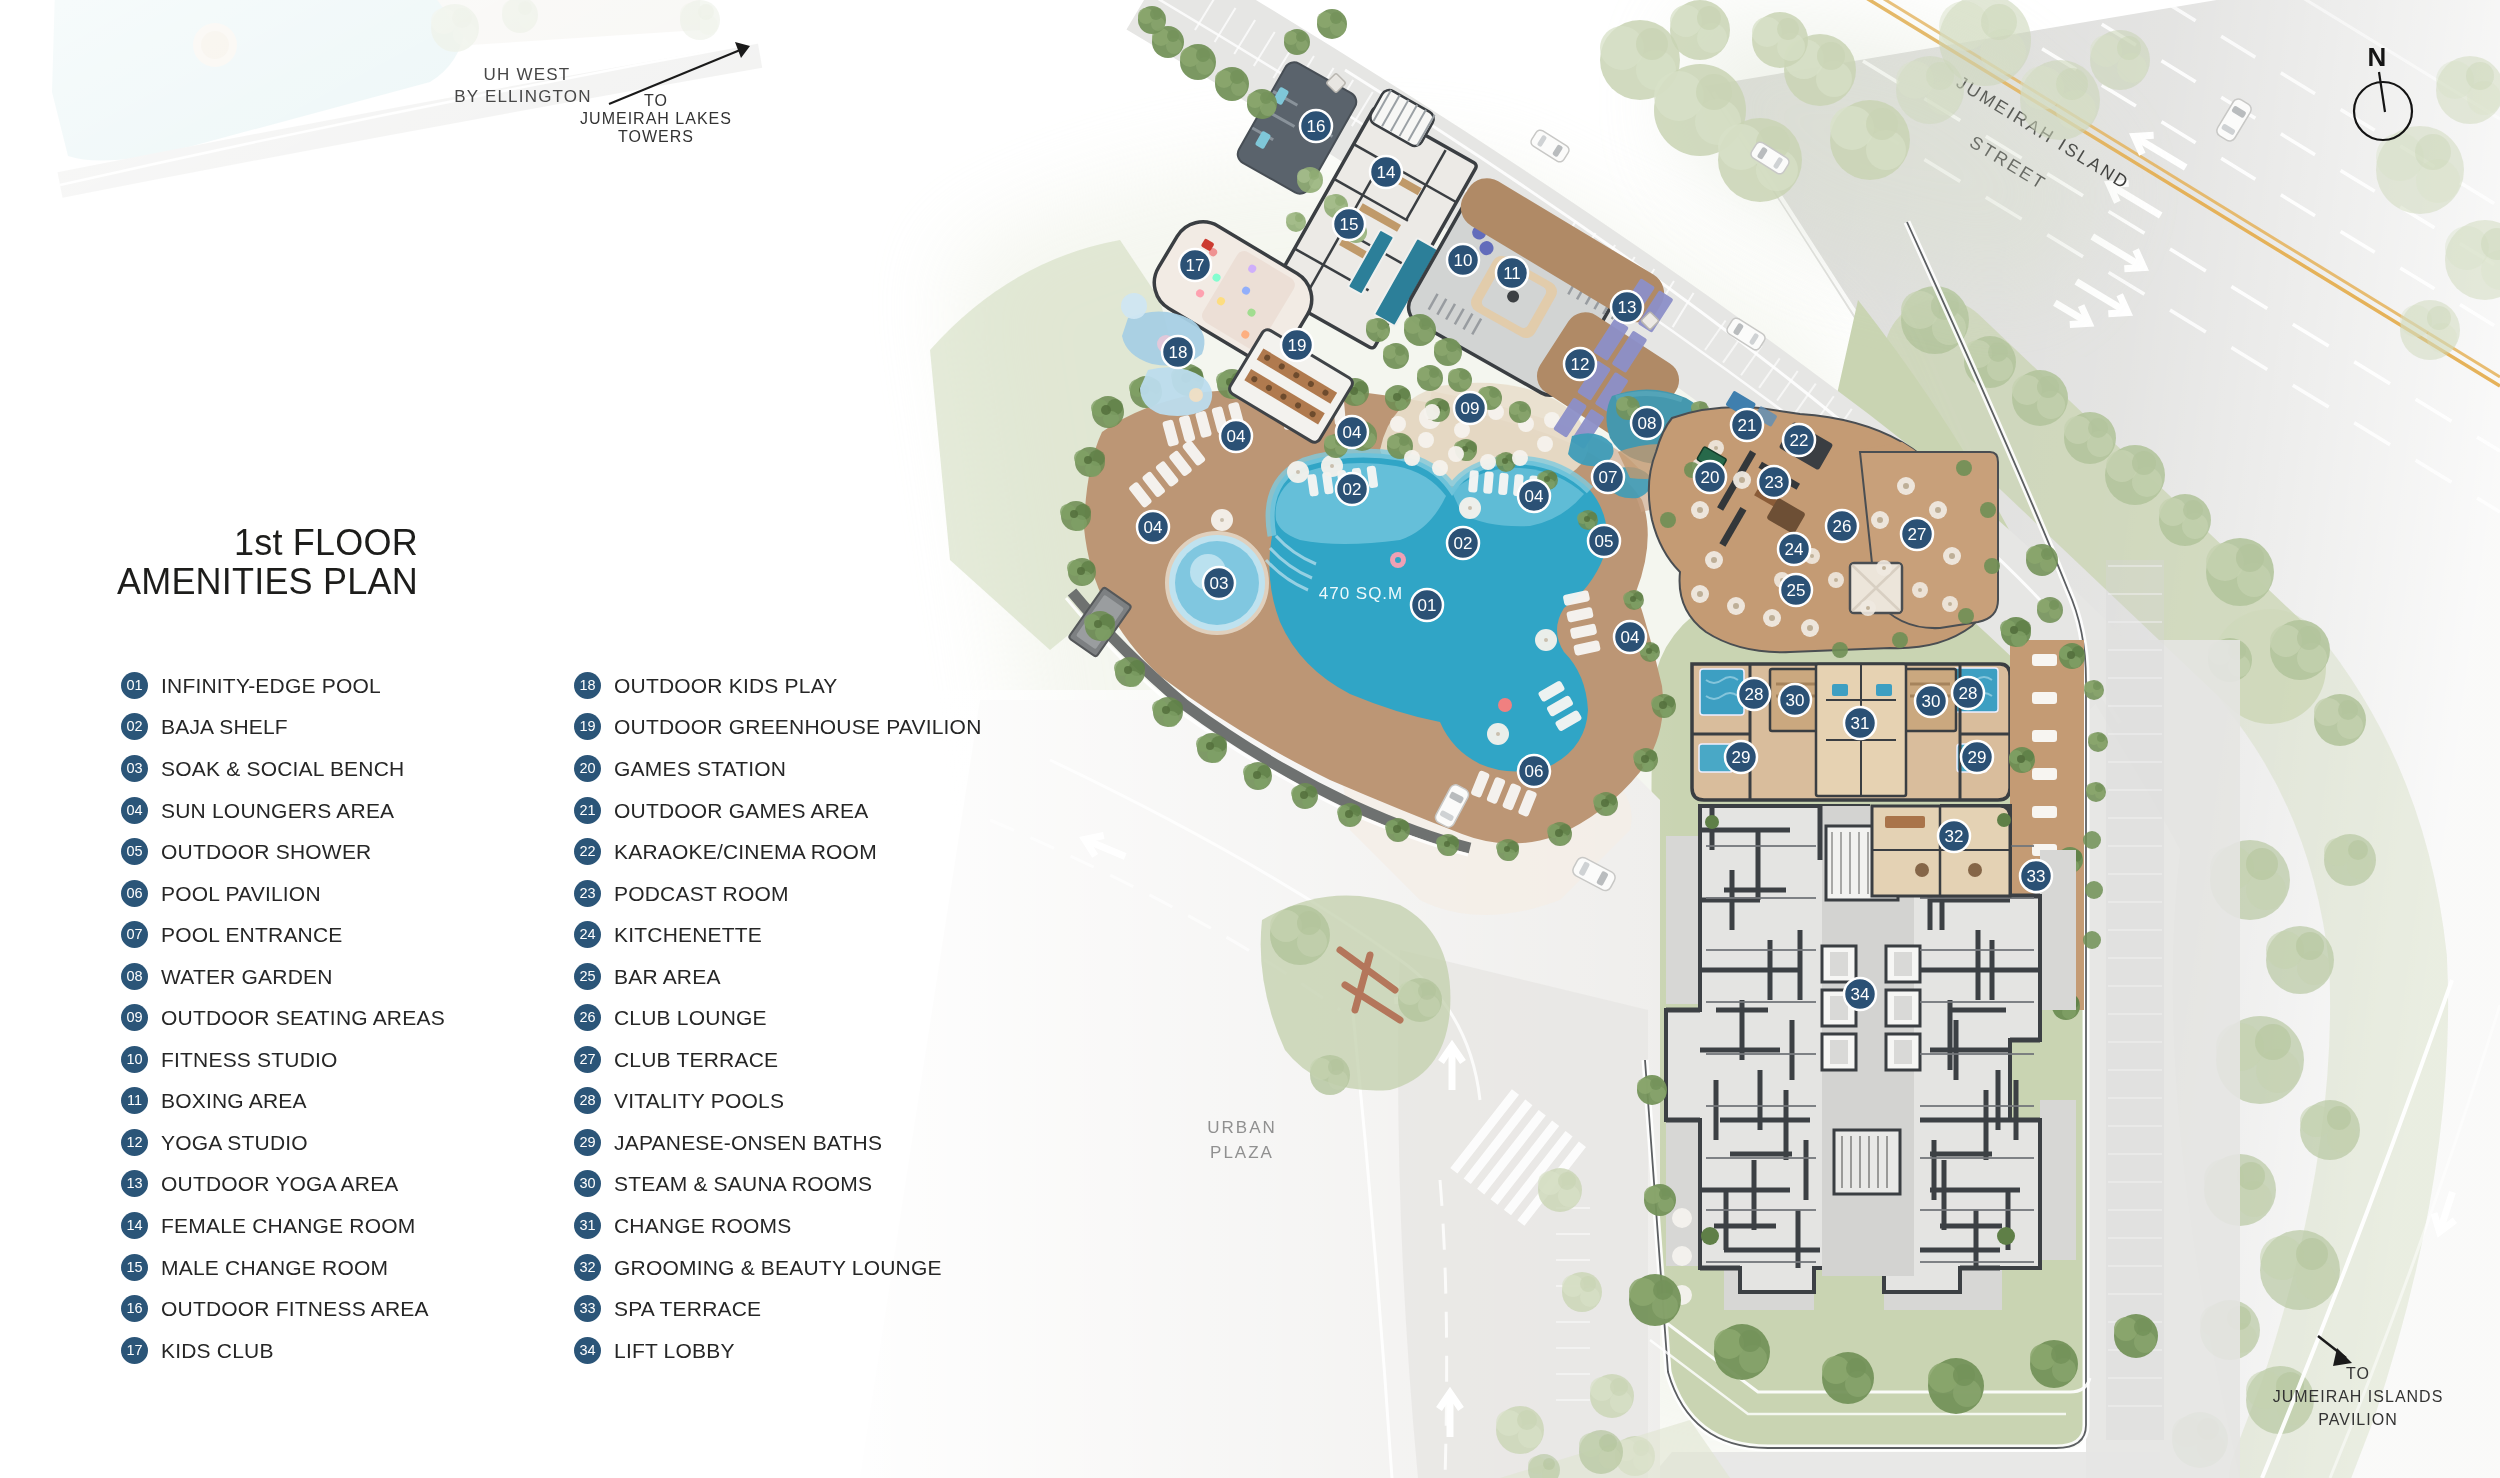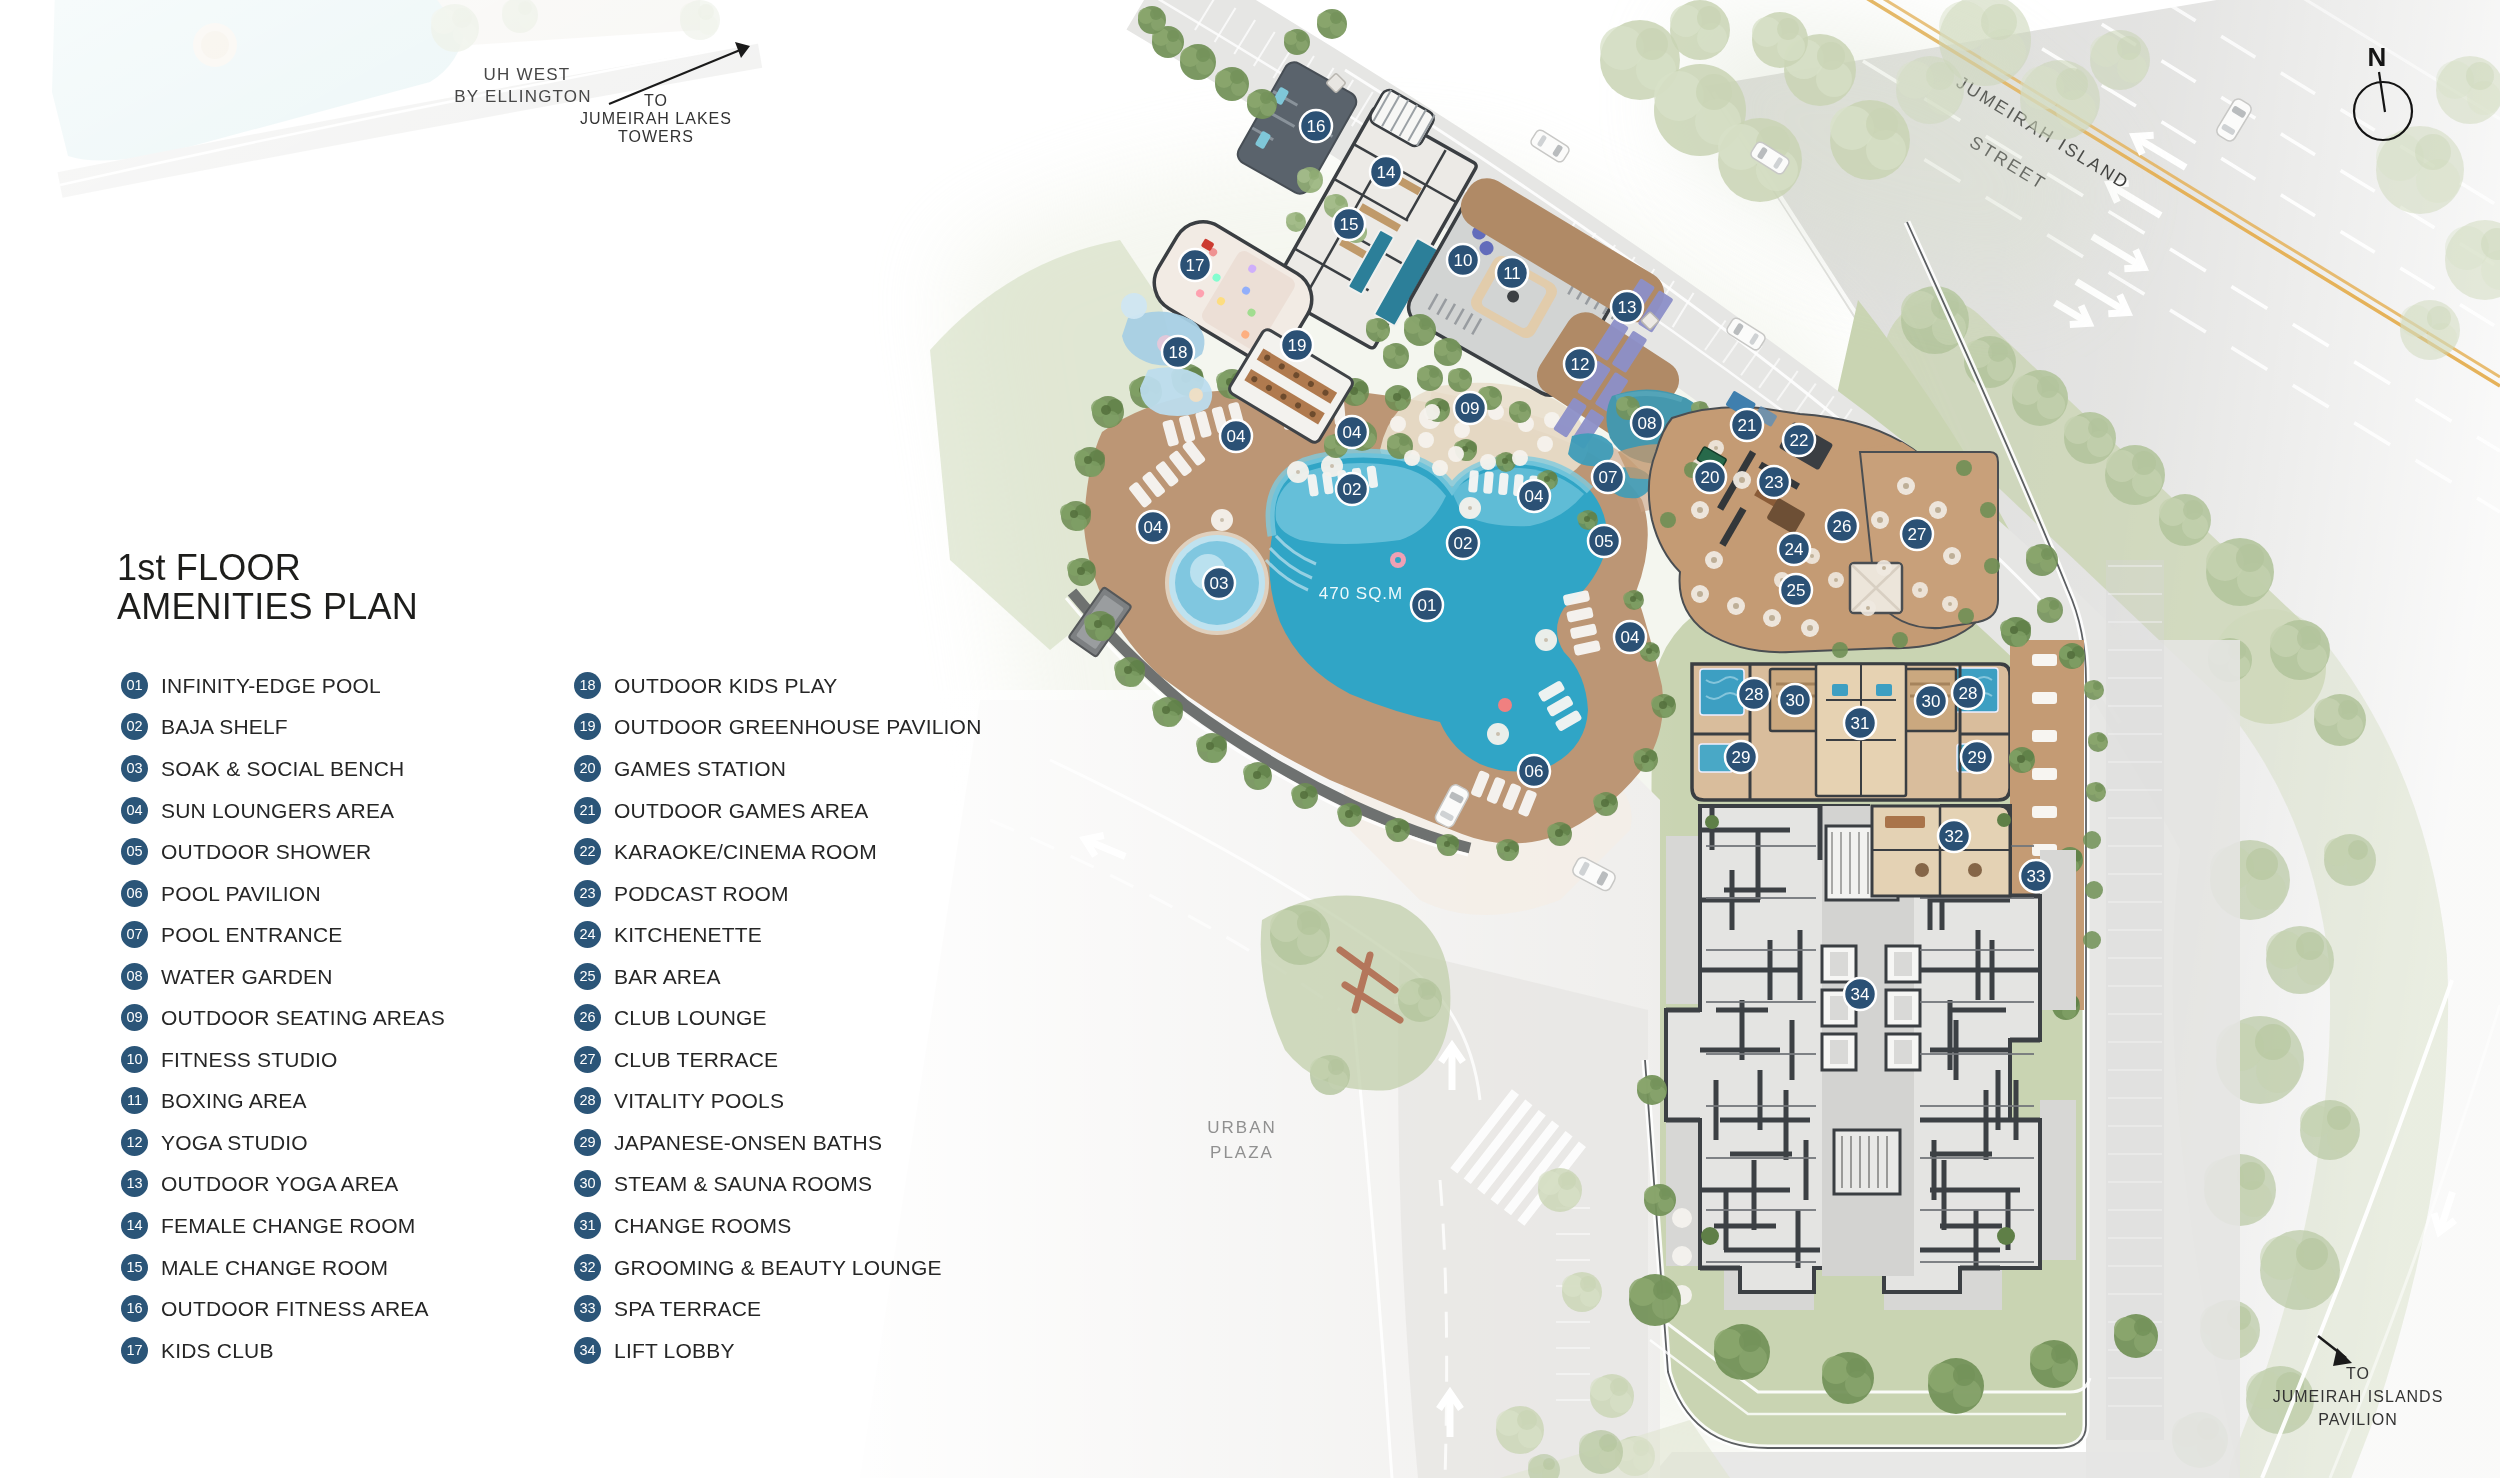--- a/index.html
+++ b/index.html
@@ -1,20 +1,20 @@
 <!DOCTYPE html>
 <html><head>
 <meta charset="utf-8">
 <style>
 html,body{margin:0;padding:0;}
 .page{position:relative;width:2500px;height:1478px;background:#ffffff;overflow:hidden;
   font-family:"Liberation Sans",sans-serif;}
 .map{position:absolute;left:0;top:0;}
-.title{position:absolute;left:117px;top:548px;font-size:36px;line-height:39px;color:#1d1d1b;
-  letter-spacing:0.2px;}
+.title{position:absolute;left:117px;top:523px;font-size:36px;line-height:39px;color:#1d1d1b;
+  letter-spacing:0.2px;text-align:right;}
 .leg{position:absolute;left:0;top:0;color:#262626;font-size:21px;letter-spacing:0.2px;}
 .leg .row{position:absolute;height:27px;display:flex;align-items:center;white-space:nowrap;}
 .leg .b{display:inline-block;width:27px;height:27px;border-radius:50%;background:#2b5578;
   color:#fff;font-size:14.5px;letter-spacing:0;text-align:center;line-height:27px;margin-right:13px;flex:0 0 27px;}
 </style>
 </head>
 <body>
 <div class="page">
 
 <svg class="map" width="2500" height="1478" viewBox="0 0 2500 1478">

